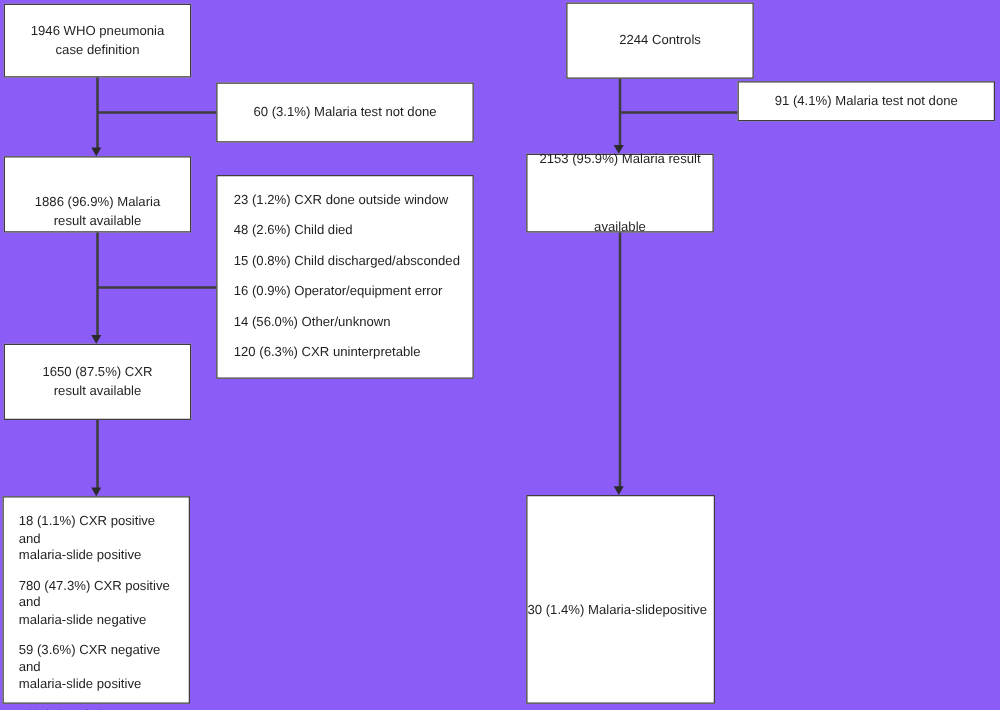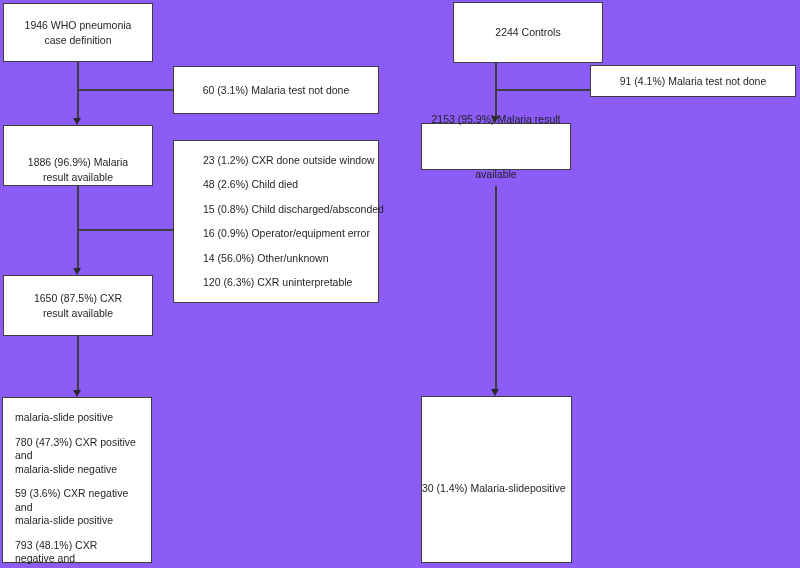--- a/index.html
+++ b/index.html
@@ -15,21 +15,21 @@
   .center{
     display:flex;flex-direction:column;align-items:center;justify-content:center;
     text-align:center;line-height:15px;
   }
   .topcenter{
     display:flex;flex-direction:row;align-items:center;justify-content:flex-start;
     text-align:center;line-height:14px;padding-top:17px;
   }
   .list{
     display:flex;flex-direction:column;justify-content:space-between;
-    padding:13px 29px;line-height:13px;white-space:nowrap;
+    padding:13px 13px;line-height:13px;white-space:nowrap;
   }
   .paras{padding:13px 12px;line-height:13.5px;}
   .paras .para{margin-bottom:11px;}
   .paras .para:last-child{margin-bottom:0;}
   .vline{position:absolute;width:1.5px;background:#3d3d3d;}
   .hline{position:absolute;height:1.5px;background:#3d3d3d;}
   .arrow{
     position:absolute;width:0;height:0;
     border-left:4.5px solid transparent;border-right:4.5px solid transparent;
     border-top:7px solid #2a2a2a;
@@ -64,20 +64,21 @@
     <div>120 (6.3%) CXR uninterpretable</div>
   </div>
 
   <div class="box center" style="left:3px;top:275px;width:150px;height:61px;">
     <div>1650 (87.5%) CXR</div>
     <div>result available</div>
   </div>
 
   <div class="box paras" style="left:2px;top:397px;width:150px;height:166px;">
     <div class="para">
+      <div>18 (1.1%) CXR positive and</div>
       <div>malaria-slide positive</div>
     </div>
     <div class="para">
       <div>780 (47.3%) CXR positive and</div>
       <div>malaria-slide negative</div>
     </div>
     <div class="para">
       <div>59 (3.6%) CXR negative and</div>
       <div>malaria-slide positive</div>
     </div>
@@ -88,21 +89,21 @@
   </div>
 
   <div class="box center" style="left:421px;top:2px;width:150px;height:61px;margin-left:32px;">
     <div>2244 Controls</div>
   </div>
 
   <div class="box center nowrap" style="left:590px;top:65px;width:206px;height:32px;align-items:center;">
     <div>91 (4.1%) Malaria test not done</div>
   </div>
 
-  <div class="box center" style="left:421px;top:123px;width:150px;height:47px;gap:40px;">
+  <div class="box center" style="left:421px;top:123px;width:150px;height:63px;gap:40px;">
     <div>2153 (95.9%) Malaria result</div>
     <div>available</div>
   </div>
 
   <div class="box topcenter" style="left:421px;top:396px;width:151px;height:167px;">
     <div>30 (1.4%) Malaria-slide</div>
     <div>positive</div>
   </div>
 
   <div class="vline" style="left:77px;top:62px;height:57px;"></div>

